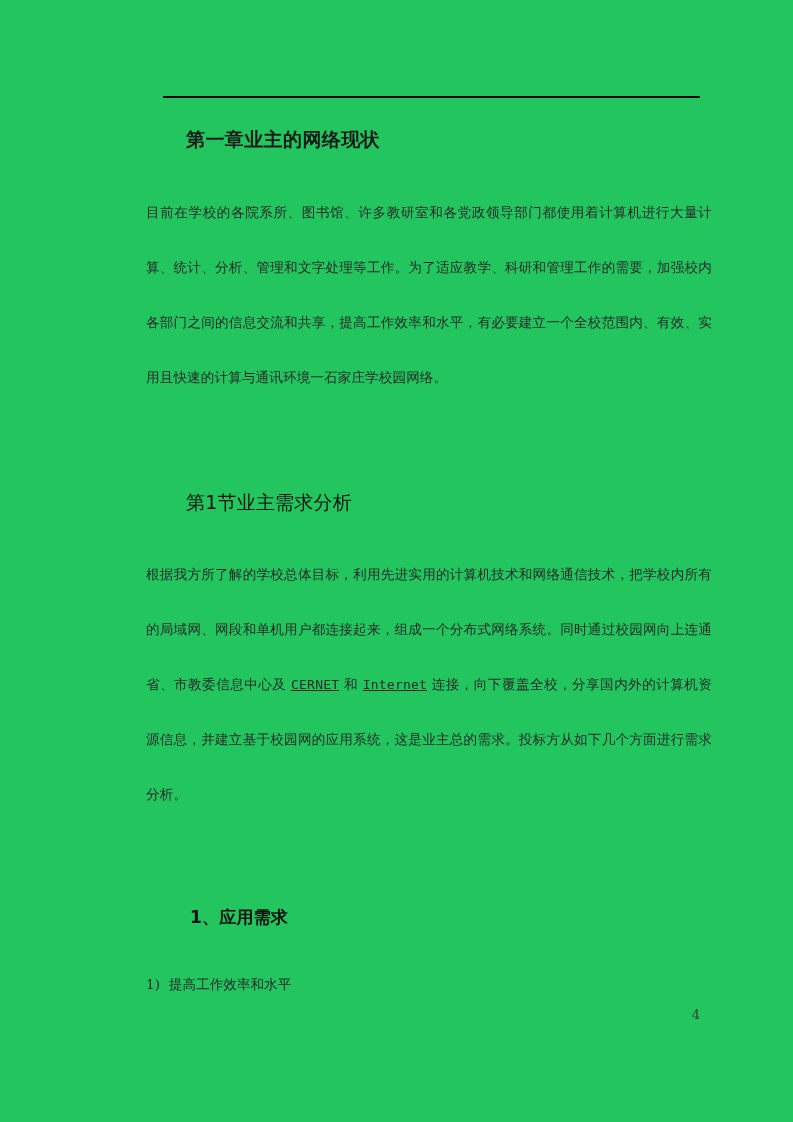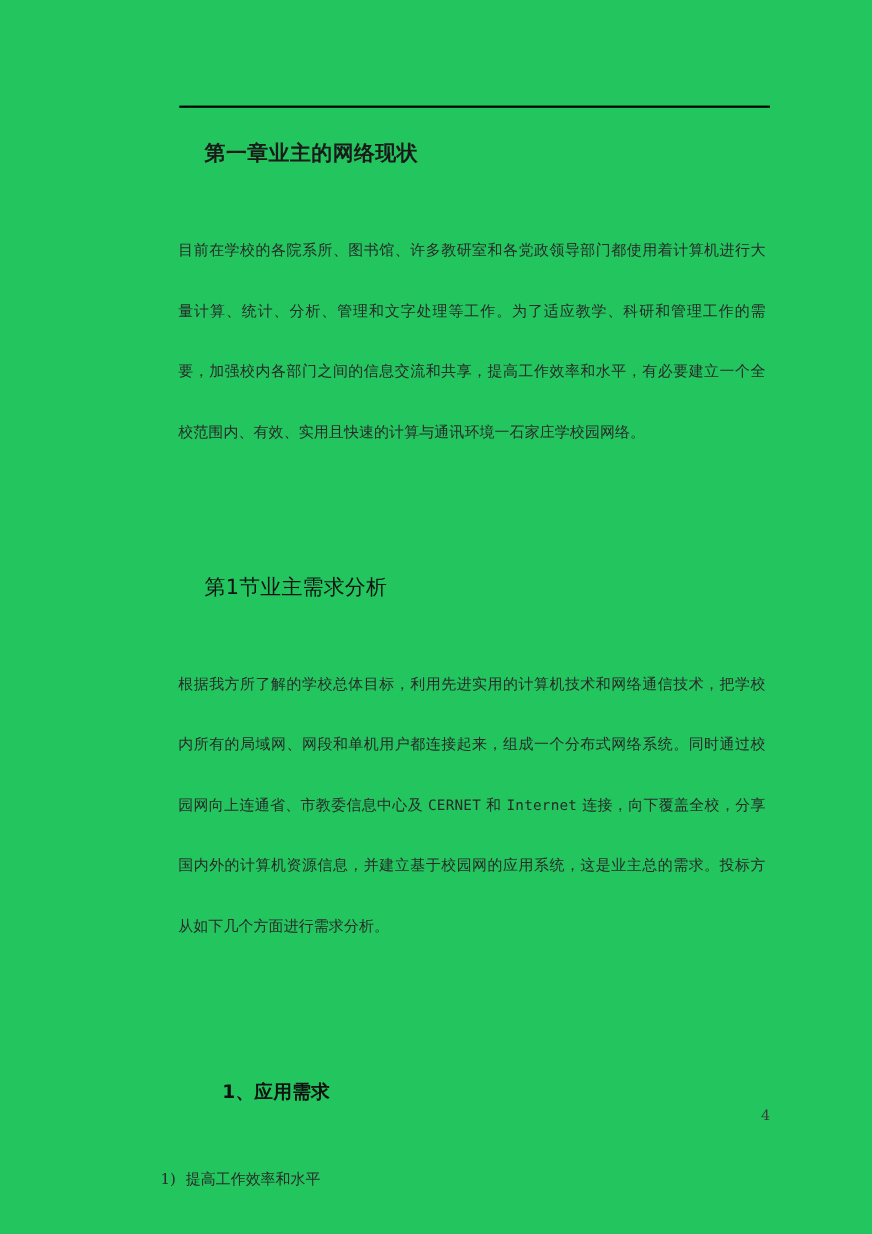--- a/index.html
+++ b/index.html
@@ -56,46 +56,47 @@
     padding: 0 0 0 40px;
     font-family: "DejaVu Sans", "Liberation Sans", sans-serif;
     font-weight: normal;
     font-size: 19px;
     line-height: 30px;
     letter-spacing: 0.2px;
     color: #111111;
   }
 
   .h-sub {
-    margin: 12px;
+    margin: 0;
     padding: 0 0 0 44px;
     font-family: "DejaVu Sans", "Liberation Sans", sans-serif;
     font-weight: bold;
     font-size: 17px;
     line-height: 28px;
     letter-spacing: 0.2px;
     color: #111111;
   }
 
   
   .para {
-    margin: 16px;
+    margin: 0;
     font-family: "DejaVu Serif", "Liberation Serif", serif;
     font-size: 13.6px;
     line-height: 55px;
     text-align: justify;
     text-justify: inter-ideograph;
     color: #2a2a2a;
     letter-spacing: 0.1px;
   }
 
   .para .latin {
     font-family: "DejaVu Sans Mono", "Liberation Mono", monospace;
     font-size: 13px;
     letter-spacing: 0.2px;
+    text-decoration: underline;
   }
 
   
   .list-item {
     margin: 0;
     font-family: "DejaVu Serif", "Liberation Serif", serif;
     font-size: 13.6px;
     line-height: 28px;
     color: #2a2a2a;
     display: flex;

